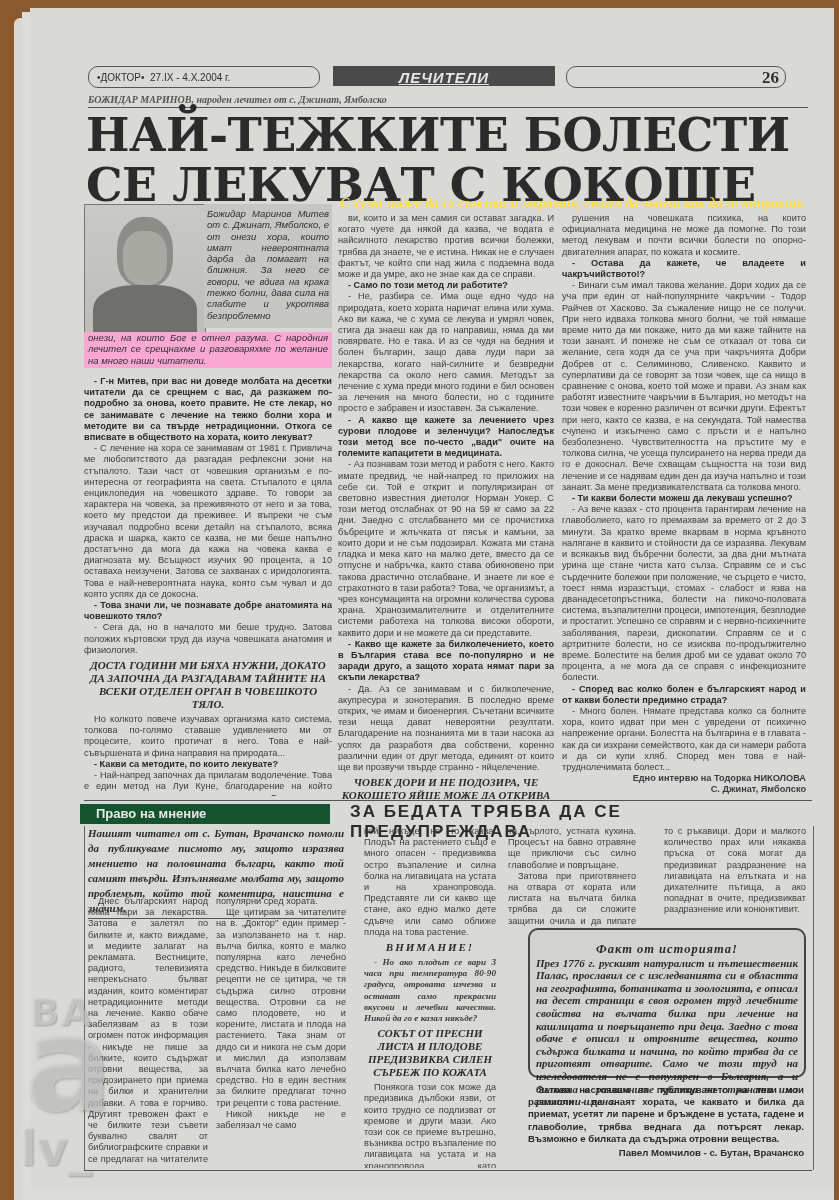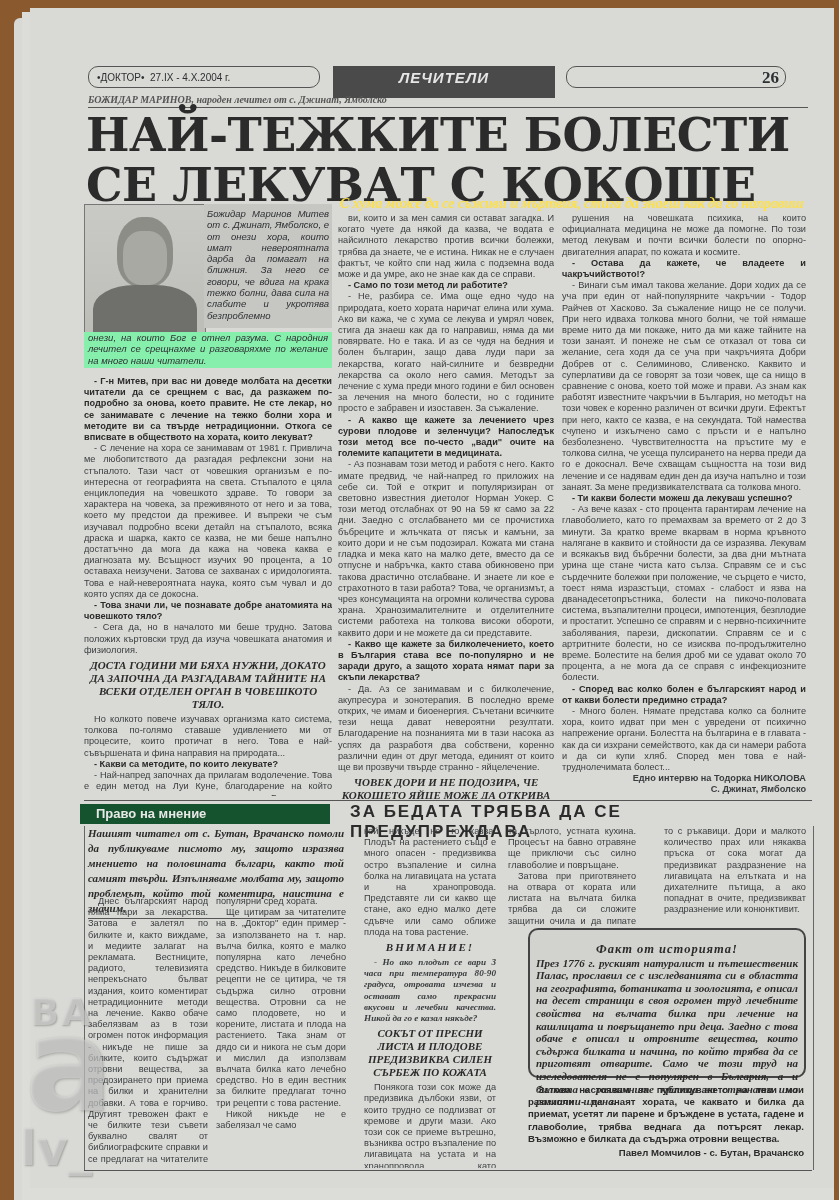--- a/index.html
+++ b/index.html
@@ -3,29 +3,29 @@
 <meta charset="utf-8">
 <style>
   html,body{margin:0;padding:0;}
   body{width:839px;height:1200px;background:#8a5a2e;position:relative;overflow:hidden;font-family:"Liberation Sans",sans-serif;color:#2d3033;}
   .sheet-back{position:absolute;left:14px;top:18px;width:820px;height:1182px;background:#d8d8d4;border-radius:6px 0 0 0;}
   .sheet-back2{position:absolute;left:22px;top:12px;width:812px;height:1188px;background:#dcdcd8;}
   .page{position:absolute;left:30px;top:8px;width:804px;height:1180px;background:#d9dad5;}
   .folio{position:absolute;top:66px;height:22px;border:1.5px solid #555;border-radius:10px;font-size:10px;line-height:22px;}
   .folio-left{left:88px;width:232px;padding-left:8px;box-sizing:border-box;}
   .folio-right{left:566px;width:220px;text-align:right;padding-right:6px;box-sizing:border-box;font-weight:bold;font-size:17px;font-family:"Liberation Serif",serif;}
-  .section-tag{position:absolute;left:333px;top:66px;width:222px;height:32px;background:#4a4a4a;color:#e6e6e6;text-align:center;font-weight:bold;font-style:italic;font-size:15px;line-height:24px;letter-spacing:1px;}
+  .section-tag{position:absolute;left:333px;top:66px;width:222px;height:20px;background:#4a4a4a;color:#e6e6e6;text-align:center;font-weight:bold;font-style:italic;font-size:15px;line-height:24px;letter-spacing:1px;text-decoration:underline;}
   .byline{position:absolute;left:88px;top:94px;font-family:"Liberation Serif",serif;font-style:italic;font-weight:bold;font-size:10px;color:#555;width:720px;border-bottom:1.5px solid #555;padding-bottom:2px;}
   .headline{position:absolute;left:86px;top:110px;width:730px;font-family:"DejaVu Serif",serif;font-weight:900;font-size:46px;line-height:50px;color:#2b2b2b;letter-spacing:-0.5px;text-transform:uppercase;}
   .photo{position:absolute;left:84px;top:204px;width:120px;height:128px;background:linear-gradient(#c9cac6,#bdbdb8);border:1px solid #777;overflow:hidden;}
   .photo .head{position:absolute;left:32px;top:12px;width:56px;height:70px;border-radius:45% 45% 40% 40%;background:#8d8d88;}
   .photo .face{position:absolute;left:38px;top:26px;width:44px;height:54px;border-radius:40%;background:#a9a9a4;}
   .photo .body{position:absolute;left:8px;top:80px;width:104px;height:60px;border-radius:40% 40% 0 0;background:#6f6f6b;}
   .intro-box{position:absolute;left:204px;top:204px;width:128px;height:124px;background:#c6c6c2;font-style:italic;font-size:9.5px;line-height:11.3px;padding:4px 3px;box-sizing:border-box;text-align:justify;}
-  .intro-tail{position:absolute;left:84px;top:332px;width:248px;background:#86efac;font-style:italic;font-size:9.5px;line-height:11.3px;padding:0 4px 2px 4px;box-sizing:border-box;text-align:justify;}
+  .intro-tail{position:absolute;left:84px;top:332px;width:248px;background:#f9a8d4;font-style:italic;font-size:9.5px;line-height:11.3px;padding:0 4px 2px 4px;box-sizing:border-box;text-align:justify;}
   .deck{position:absolute;left:340px;top:196px;width:470px;font-family:"Liberation Serif",serif;font-style:italic;font-weight:bold;font-size:14px;color:#fde047;}
   .col{position:absolute;font-size:9.2px;line-height:11.2px;text-align:justify;color:#3a3d40;}
   .col p{margin:0 0 0 0;text-indent:10px;}
   .col .q{font-weight:bold;color:#2b2b2b;}
   .col .pull{font-family:"Liberation Serif",serif;font-style:italic;font-weight:bold;text-align:center;text-indent:0;font-size:11px;line-height:13px;color:#2b2b2b;text-transform:uppercase;margin:3px 0;}
   .col .sig{text-align:right;font-weight:bold;text-indent:0;}
   .divider{position:absolute;left:84px;top:800px;width:728px;border-top:1.5px solid #555;}
   .opinion-tag{position:absolute;left:80px;top:804px;width:250px;height:20px;background:#14532d;color:#e8e8e8;font-weight:bold;font-size:13px;line-height:20px;padding-left:16px;box-sizing:border-box;}
   .opinion-title{position:absolute;left:350px;top:802px;width:460px;font-weight:900;font-size:17px;letter-spacing:2px;color:#2b2b2b;text-transform:uppercase;}
   .lead-italic{position:absolute;left:88px;top:826px;width:256px;font-family:"Liberation Serif",serif;font-style:italic;font-weight:bold;font-size:11px;line-height:15px;color:#2b2b2b;text-align:justify;border-bottom:1.5px solid #555;padding-bottom:2px;}

